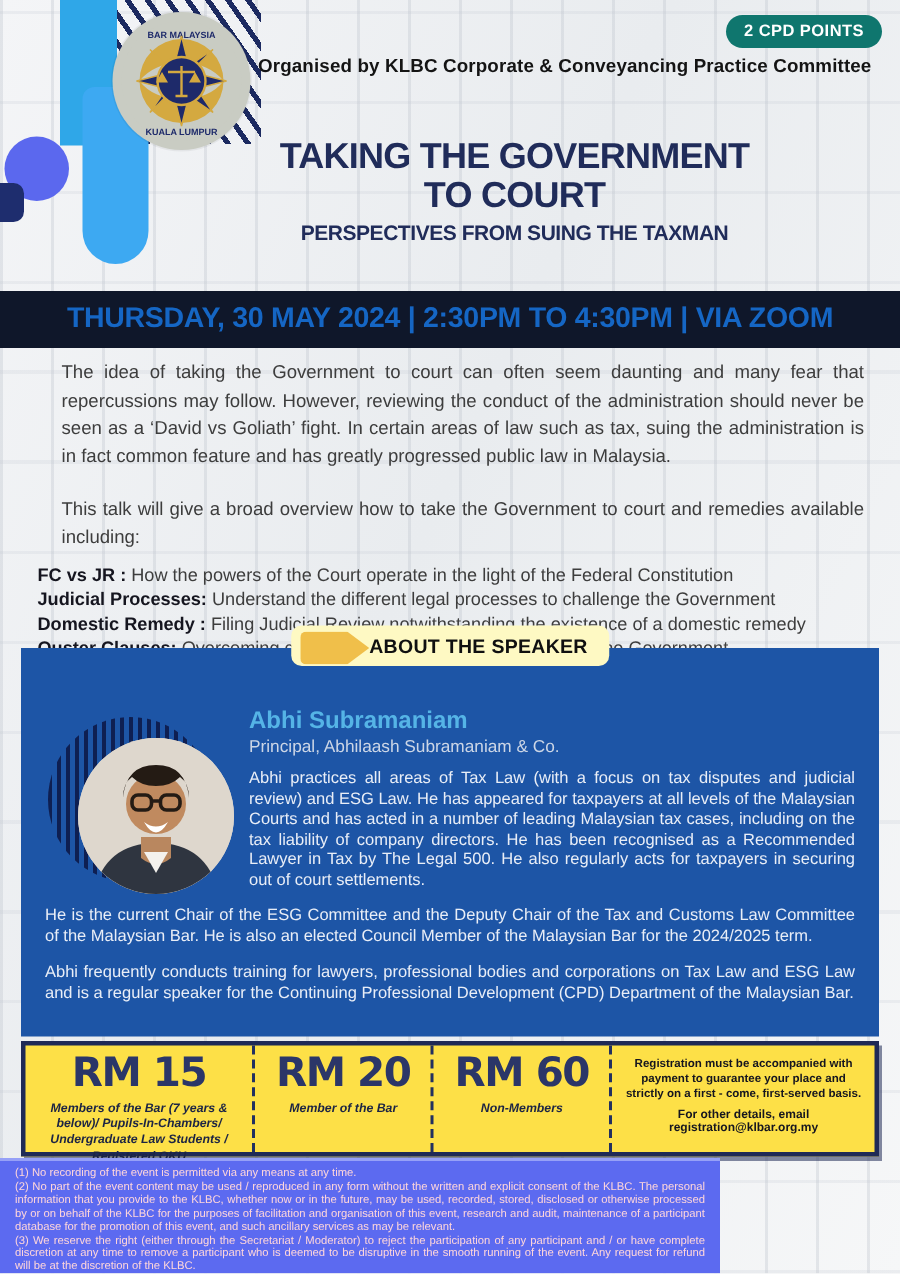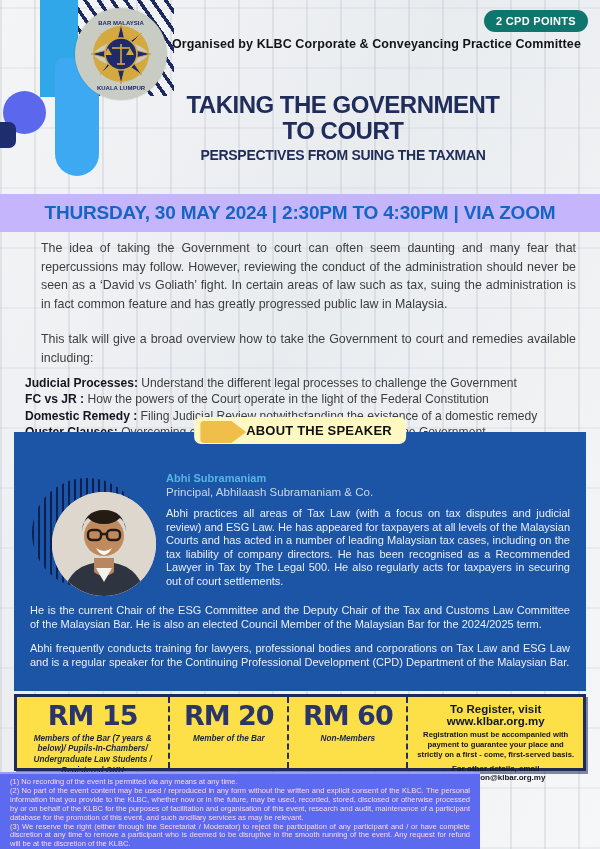--- a/index.html
+++ b/index.html
@@ -38,21 +38,21 @@
     color:#ffffff; font-size:11px; font-weight:bold; padding:5px 12px;
     border-radius:13px; letter-spacing:.3px; }
 
   
   .title-wrap { position:absolute; top:92px; left:92px; right:6px; text-align:center;
     color:#202c5a; }
   .title-line { font-size:24px; font-weight:bold; letter-spacing:-.5px; line-height:1.08; }
   .subtitle { font-size:14px; font-weight:bold; letter-spacing:-.3px; margin-top:3px; }
 
   .banner { position:absolute; top:194px; left:0; width:600px; height:38px;
-    background:#c4b5fd; color:#1566c4; font-size:19px; font-weight:bold;
+    background:#0f172a; color:#1566c4; font-size:19px; font-weight:bold;
     display:flex; align-items:center; justify-content:center; letter-spacing:-.2px; }
 
   
   .intro { position:absolute; top:239px; left:25px; right:24px; color:#3d3d3d; }
   .intro p { font-size:12.4px; line-height:18.6px; text-align:justify;margin-left:16px; }
   .intro .p1 { margin-bottom:17px; }
   .intro .p2 { margin-bottom:7px; }
   .topics { font-size:12.1px; line-height:16.6px; color:#3d3d3d; }
   .topics b { color:#15151f; }
 
@@ -68,21 +68,21 @@
     border-radius:4px; }
   .panel-content { padding-top:40px; color:#e9eef7; }
   .photo-block { float:left; width:128px; height:126px; position:relative;
     margin:4px 8px 2px 0; }
   .wave-circle { position:absolute; left:2px; top:2px; width:110px; height:110px;
     border-radius:50%; background:
       repeating-linear-gradient(90deg, #0e1f52 0 2.5px, rgba(29,85,166,0) 2.5px 6px),
       #123; background-color:transparent; }
   .avatar { position:absolute; left:22px; top:16px; width:104px; height:104px;
     border-radius:50%; overflow:hidden; background:#ddd6cd; }
-  .speaker-name { font-size:11px; font-weight:bold; color:#55b4e6; }
+  .speaker-name { font-size:16px; font-weight:bold; color:#55b4e6; }
   .speaker-role { font-size:11.5px; color:#ccd6e6; margin-top:2px; }
   .bio { font-size:11px; line-height:13.6px; text-align:justify; }
   .bio1 { margin-top:9px; }
   .bio2 { clear:left; margin-top:9px; }
   .bio3 { margin-top:11px; }
 
   
   .pricing { position:absolute; top:694px; left:14px; right:14px; height:77px;
     background:#fde047; border:3px solid #1f2a56; display:flex;
     box-shadow:2px 3px 0 rgba(31,42,86,.55); }
@@ -145,22 +145,22 @@
     <div class="title-line">TO COURT</div>
     <div class="subtitle">PERSPECTIVES FROM SUING THE TAXMAN</div>
   </div>
 
   <div class="banner">THURSDAY, 30 MAY 2024 | 2:30PM TO 4:30PM | VIA ZOOM</div>
 
   <div class="intro">
     <p class="p1">The idea of taking the Government to court can often seem daunting and many fear that repercussions may follow. However, reviewing the conduct of the administration should never be seen as a ‘David vs Goliath’ fight. In certain areas of law such as tax, suing the administration is in fact common feature and has greatly progressed public law in Malaysia.</p>
     <p class="p2">This talk will give a broad overview how to take the Government to court and remedies available including:</p>
     <div class="topics">
+      <div class="topic"><b>FC vs JR :</b><span> How the powers of the Court operate in the light of the Federal Constitution</span></div>
       <div class="topic"><b>Judicial Processes:</b><span> Understand the different legal processes to challenge the Government</span></div>
-      <div class="topic"><b>FC vs JR :</b><span> How the powers of the Court operate in the light of the Federal Constitution</span></div>
       <div class="topic"><b>Domestic Remedy :</b><span> Filing Judicial Review notwithstanding the existence of a domestic remedy</span></div>
       <div class="topic"><b>Ouster Clauses:</b><span> Overcoming clauses that prevent challenge against the Government</span></div>
       <div class="topic"><b>Latest Development's:</b><span> Legal developments that have progressed administrative law in Malaysia</span></div>
     </div>
   </div>
 
   <div class="panel">
     <div class="badge">
       <span class="badge-arrow"></span>
       <span>ABOUT THE SPEAKER</span>
@@ -200,21 +200,20 @@
     </div>
     <div class="tier">
       <div class="price">RM 20</div>
       <div class="audience">Member of the Bar</div>
     </div>
     <div class="tier">
       <div class="price">RM 60</div>
       <div class="audience">Non-Members</div>
     </div>
     <div class="reg-col">
-      <div class="reg-head">To Register, visit www.klbar.org.my</div>
       <div class="reg-note">Registration must be accompanied with payment to guarantee your place and strictly on a first - come, first-served basis.</div>
       <div class="reg-note2">For other details, email registration@klbar.org.my</div>
     </div>
   </div>
 
   <div class="footer">
     <p>(1) No recording of the event is permitted via any means at any time.</p>
     <p>(2) No part of the event content may be used / reproduced in any form without the written and explicit consent of the KLBC. The personal information that you provide to the KLBC, whether now or in the future, may be used, recorded, stored, disclosed or otherwise processed by or on behalf of the KLBC for the purposes of facilitation and organisation of this event, research and audit, maintenance of a participant database for the promotion of this event, and such ancillary services as may be relevant.</p>
     <p>(3) We reserve the right (either through the Secretariat / Moderator) to reject the participation of any participant and / or have complete discretion at any time to remove a participant who is deemed to be disruptive in the smooth running of the event. Any request for refund will be at the discretion of the KLBC.</p>
   </div>

